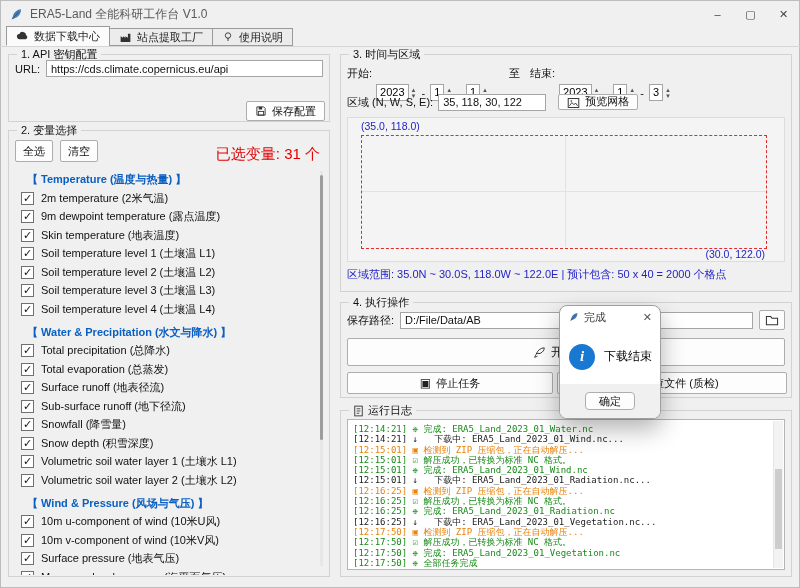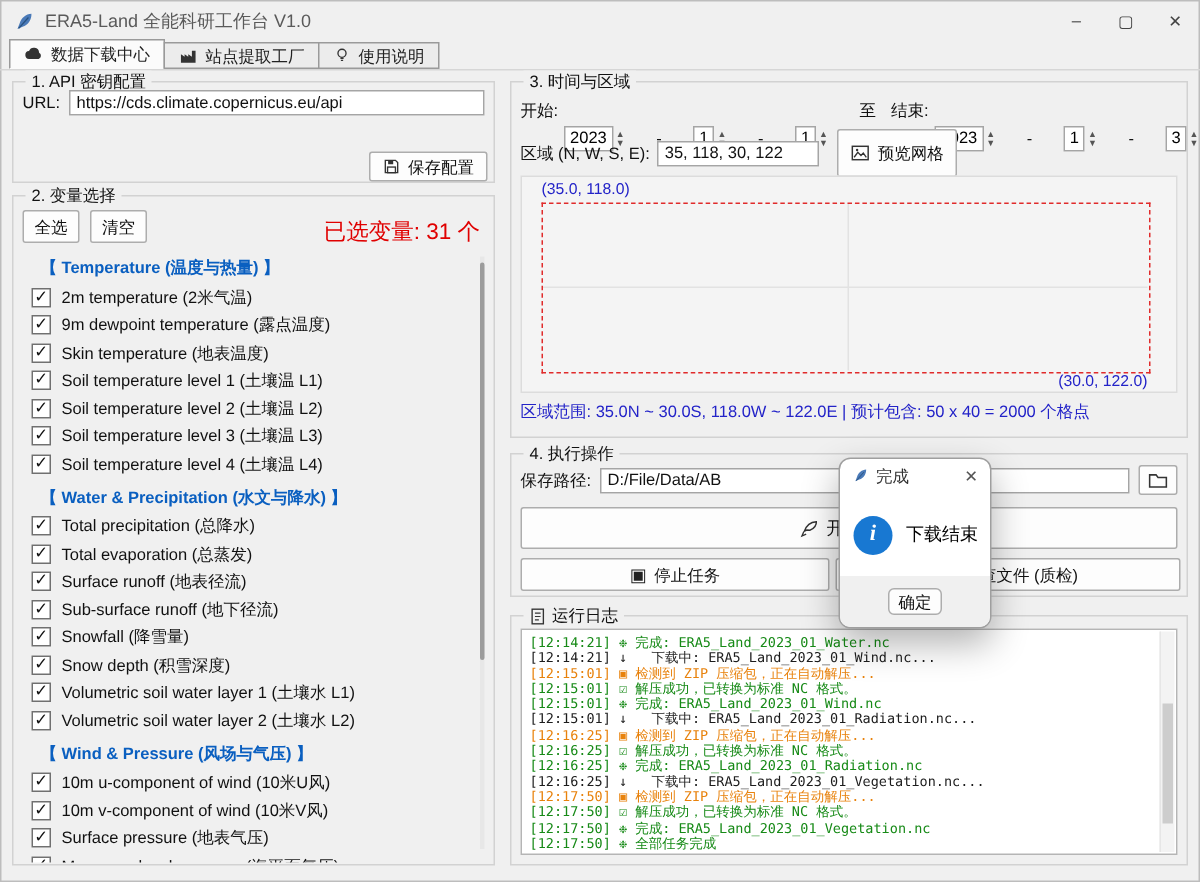--- a/index.html
+++ b/index.html
@@ -59,32 +59,32 @@
   .var-group-header:first-child{margin-top:2px;}
   .var-item{height:18.5px;display:flex;align-items:center;font-size:11px;padding-left:6px;
             color:#111;white-space:nowrap;}
   .cbx{width:11px;height:11px;border:1px solid #707070;background:#fff;margin-right:7px;flex:0 0 auto;
        font-size:11px;line-height:10px;text-align:center;color:#111;}
   #var-scroll-track{position:absolute;right:6px;top:40px;width:3px;bottom:10px;background:#e7e7e7;}
   #var-scroll{position:absolute;right:6px;top:44px;width:3px;height:265px;background:#9c9c9c;border-radius:2px;}
 
   
   .tr-row1{position:absolute;top:8px;left:6px;height:20px;display:flex;align-items:center;gap:4px;}
-  .date-group{display:flex;align-items:center;gap:19px;margin-top:39px;}
+  .date-group{display:flex;align-items:center;gap:3px;margin-top:39px;}
   .date-sep{font-size:11px;color:#111;margin:0 2px;}
   .spin{display:flex;align-items:center;gap:2px;}
   .spin-val{background:#fff;border:1px solid #a5a5a5;height:17px;box-sizing:border-box;padding:1px 3px;
             font-size:11px;min-width:12px;}
   .spin.year .spin-val{min-width:27px;}
   .spin-arrows{display:flex;flex-direction:column;justify-content:center;}
   .spin-arrows span{font-size:6px;line-height:6px;height:6px;color:#555;cursor:default;}
   .gap-to{width:13px}.gap-end{width:2px}
   .tr-row2{position:absolute;top:37px;left:6px;height:20px;display:flex;align-items:center;gap:5px;}
   #region-input{width:108px;}
-  #preview-grid{margin-left:7px;height:32px;}
+  #preview-grid{margin-left:7px;height:16px;align-items:flex-end;}
   #map-canvas{position:absolute;left:6px;top:62px;width:438px;height:145px;background:#f4f4f4;
               border:1px solid #dcdcdc;box-sizing:border-box;}
   .map-coord{position:absolute;font-size:10.5px;color:#2323c8;white-space:nowrap;}
   #coord-tl{left:13px;top:2px;}
   #coord-br{right:19px;top:130px;}
   #grid-v{position:absolute;left:217px;top:18px;width:1px;height:111px;background:#e2e2e2;}
   #grid-h{position:absolute;left:14px;top:73px;width:403px;height:1px;background:#e2e2e2;}
   #region-rect{position:absolute;left:13px;top:17px;width:404px;height:112px;border:1px dashed #e02b2b;}
   #region-summary{position:absolute;left:6px;top:212px;font-size:11px;color:#2323c8;white-space:nowrap;}
 
@@ -116,21 +116,21 @@
           z-index:20;overflow:hidden;box-sizing:border-box;}
   .dlg-title{height:22px;display:flex;align-items:center;padding:0 8px 0 9px;gap:5px;font-size:11px;color:#333;}
   .dlg-close{margin-left:auto;color:#555;font-size:11px;cursor:default;}
   .dlg-body{height:57px;display:flex;align-items:center;padding:0 9px;gap:9px;}
   .dlg-icon{width:26px;height:26px;border-radius:50%;background:#1878d2;color:#fff;flex:0 0 auto;
             display:flex;align-items:center;justify-content:center;
             font:italic bold 15px "Liberation Serif","DejaVu Serif",serif;}
   .dlg-msg{font-size:12px;color:#000;white-space:nowrap;}
   .dlg-footer{position:absolute;left:0;right:0;bottom:0;height:34px;background:#f0f0f0;
               display:flex;align-items:center;justify-content:center;}
-  .dlg-ok{width:36px;height:18px;border-radius:4px;}
+  .dlg-ok{width:50px;height:18px;border-radius:4px;}
 
   svg.ic{flex:0 0 auto;display:block;}
 </style>
 </head>
 <body>
 
 <div class="window">
 
   <div class="titlebar">
     <svg class="ic app-icon" width="13" height="13" viewBox="0 0 16 16">

